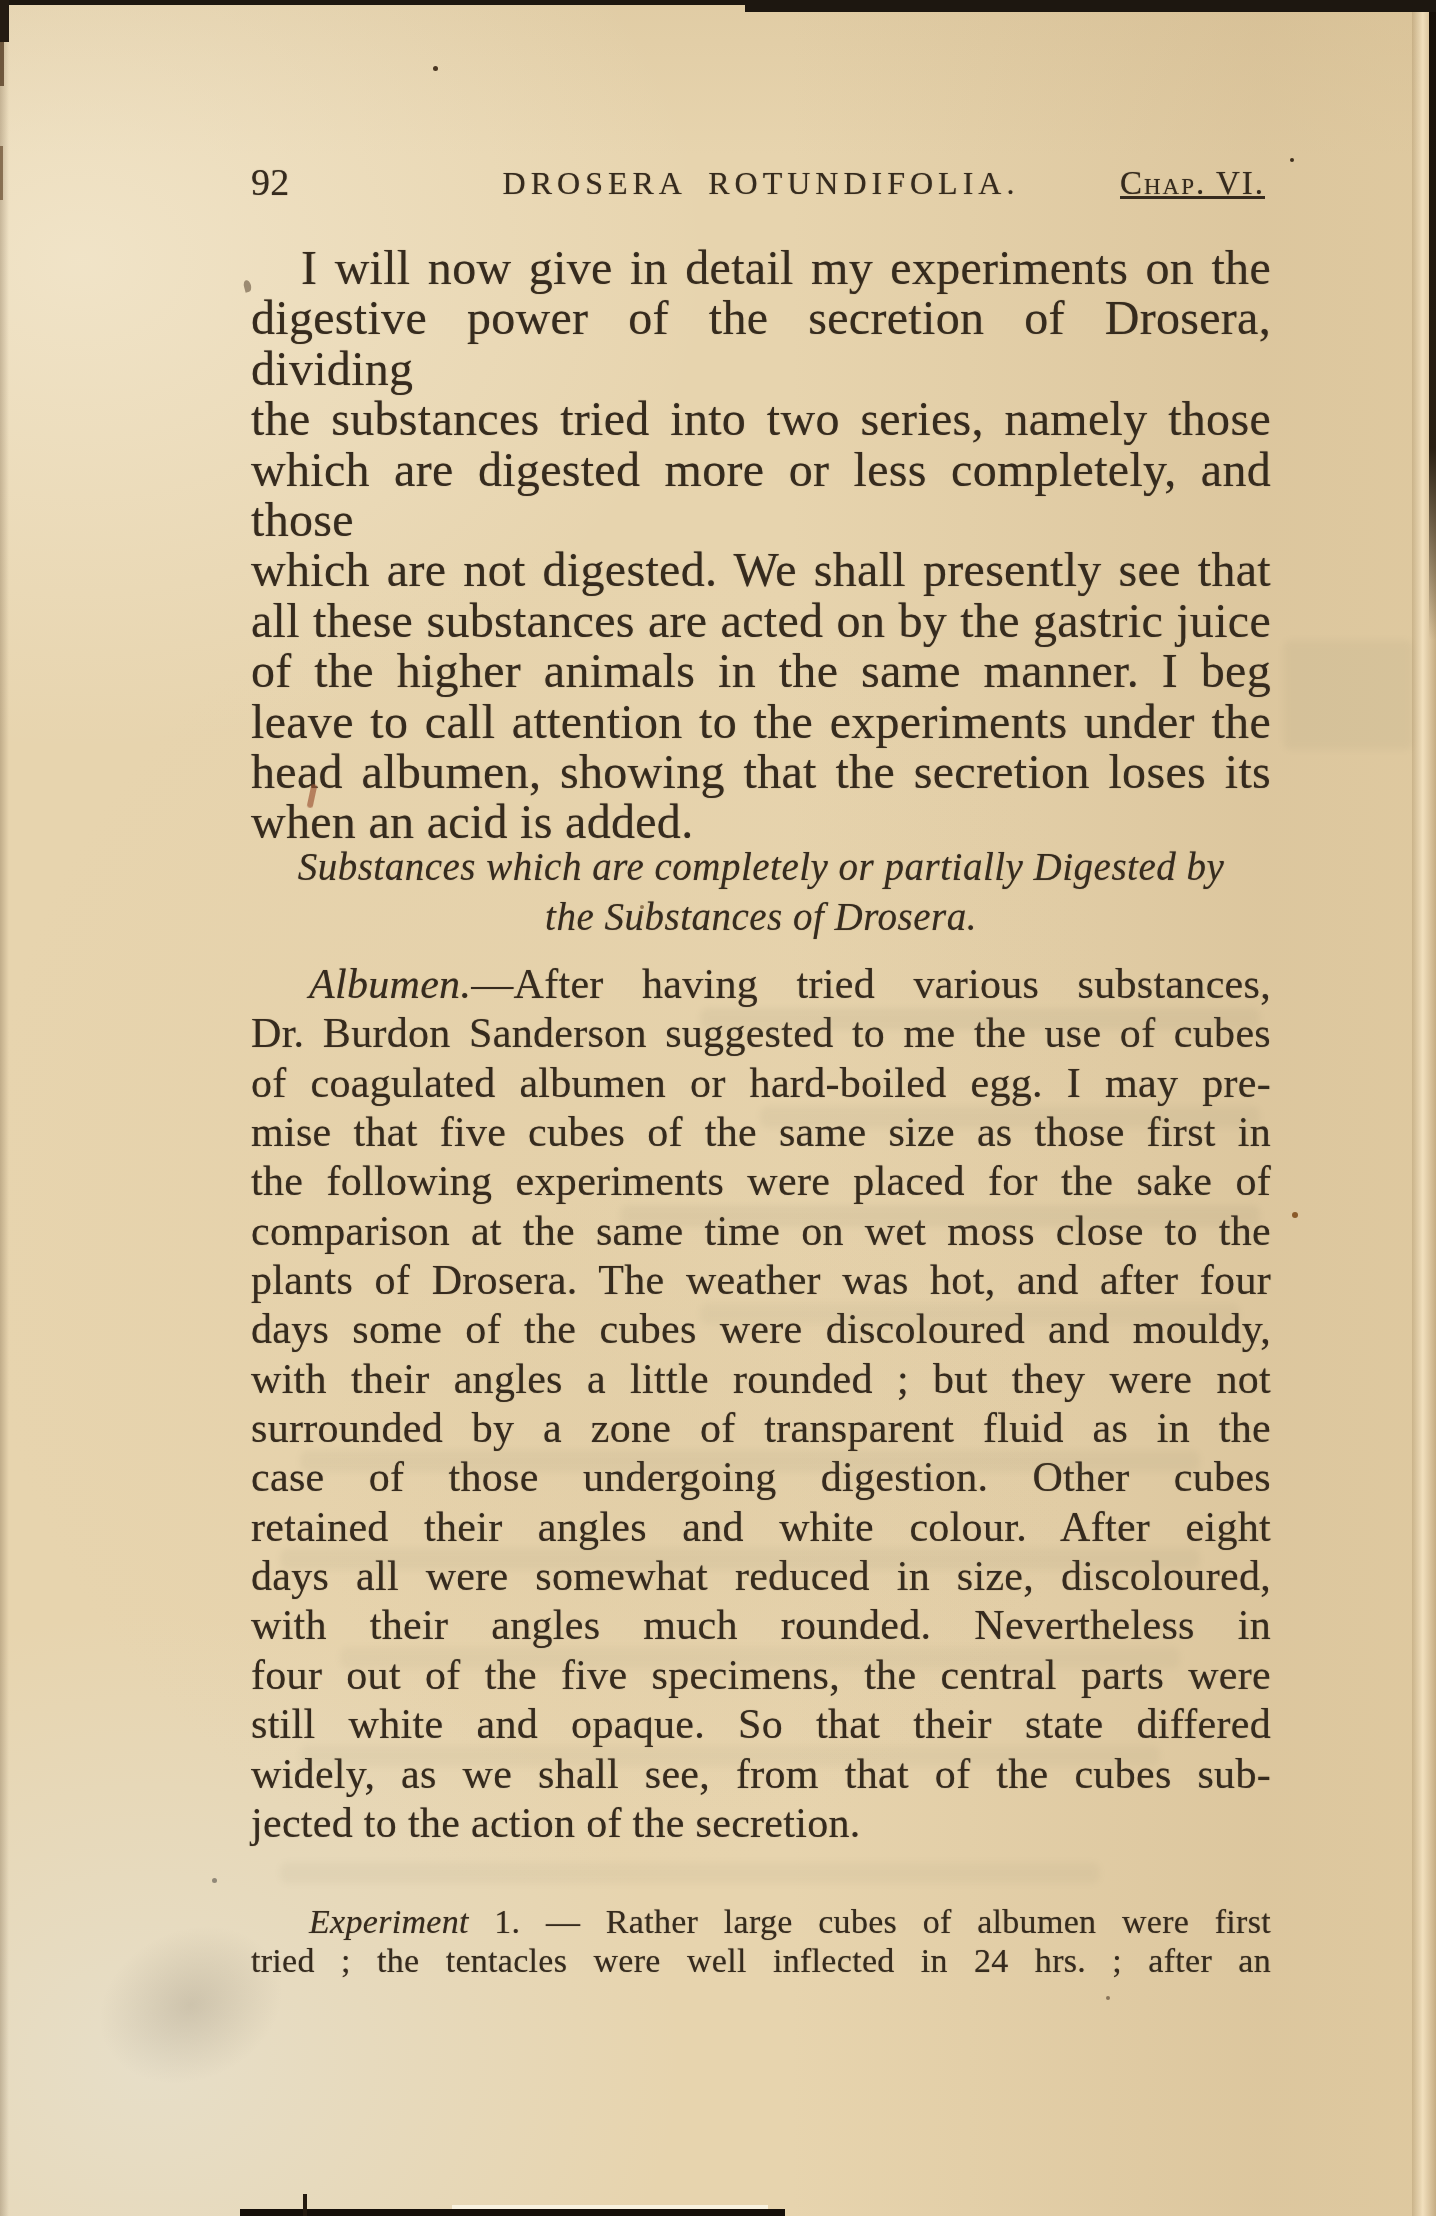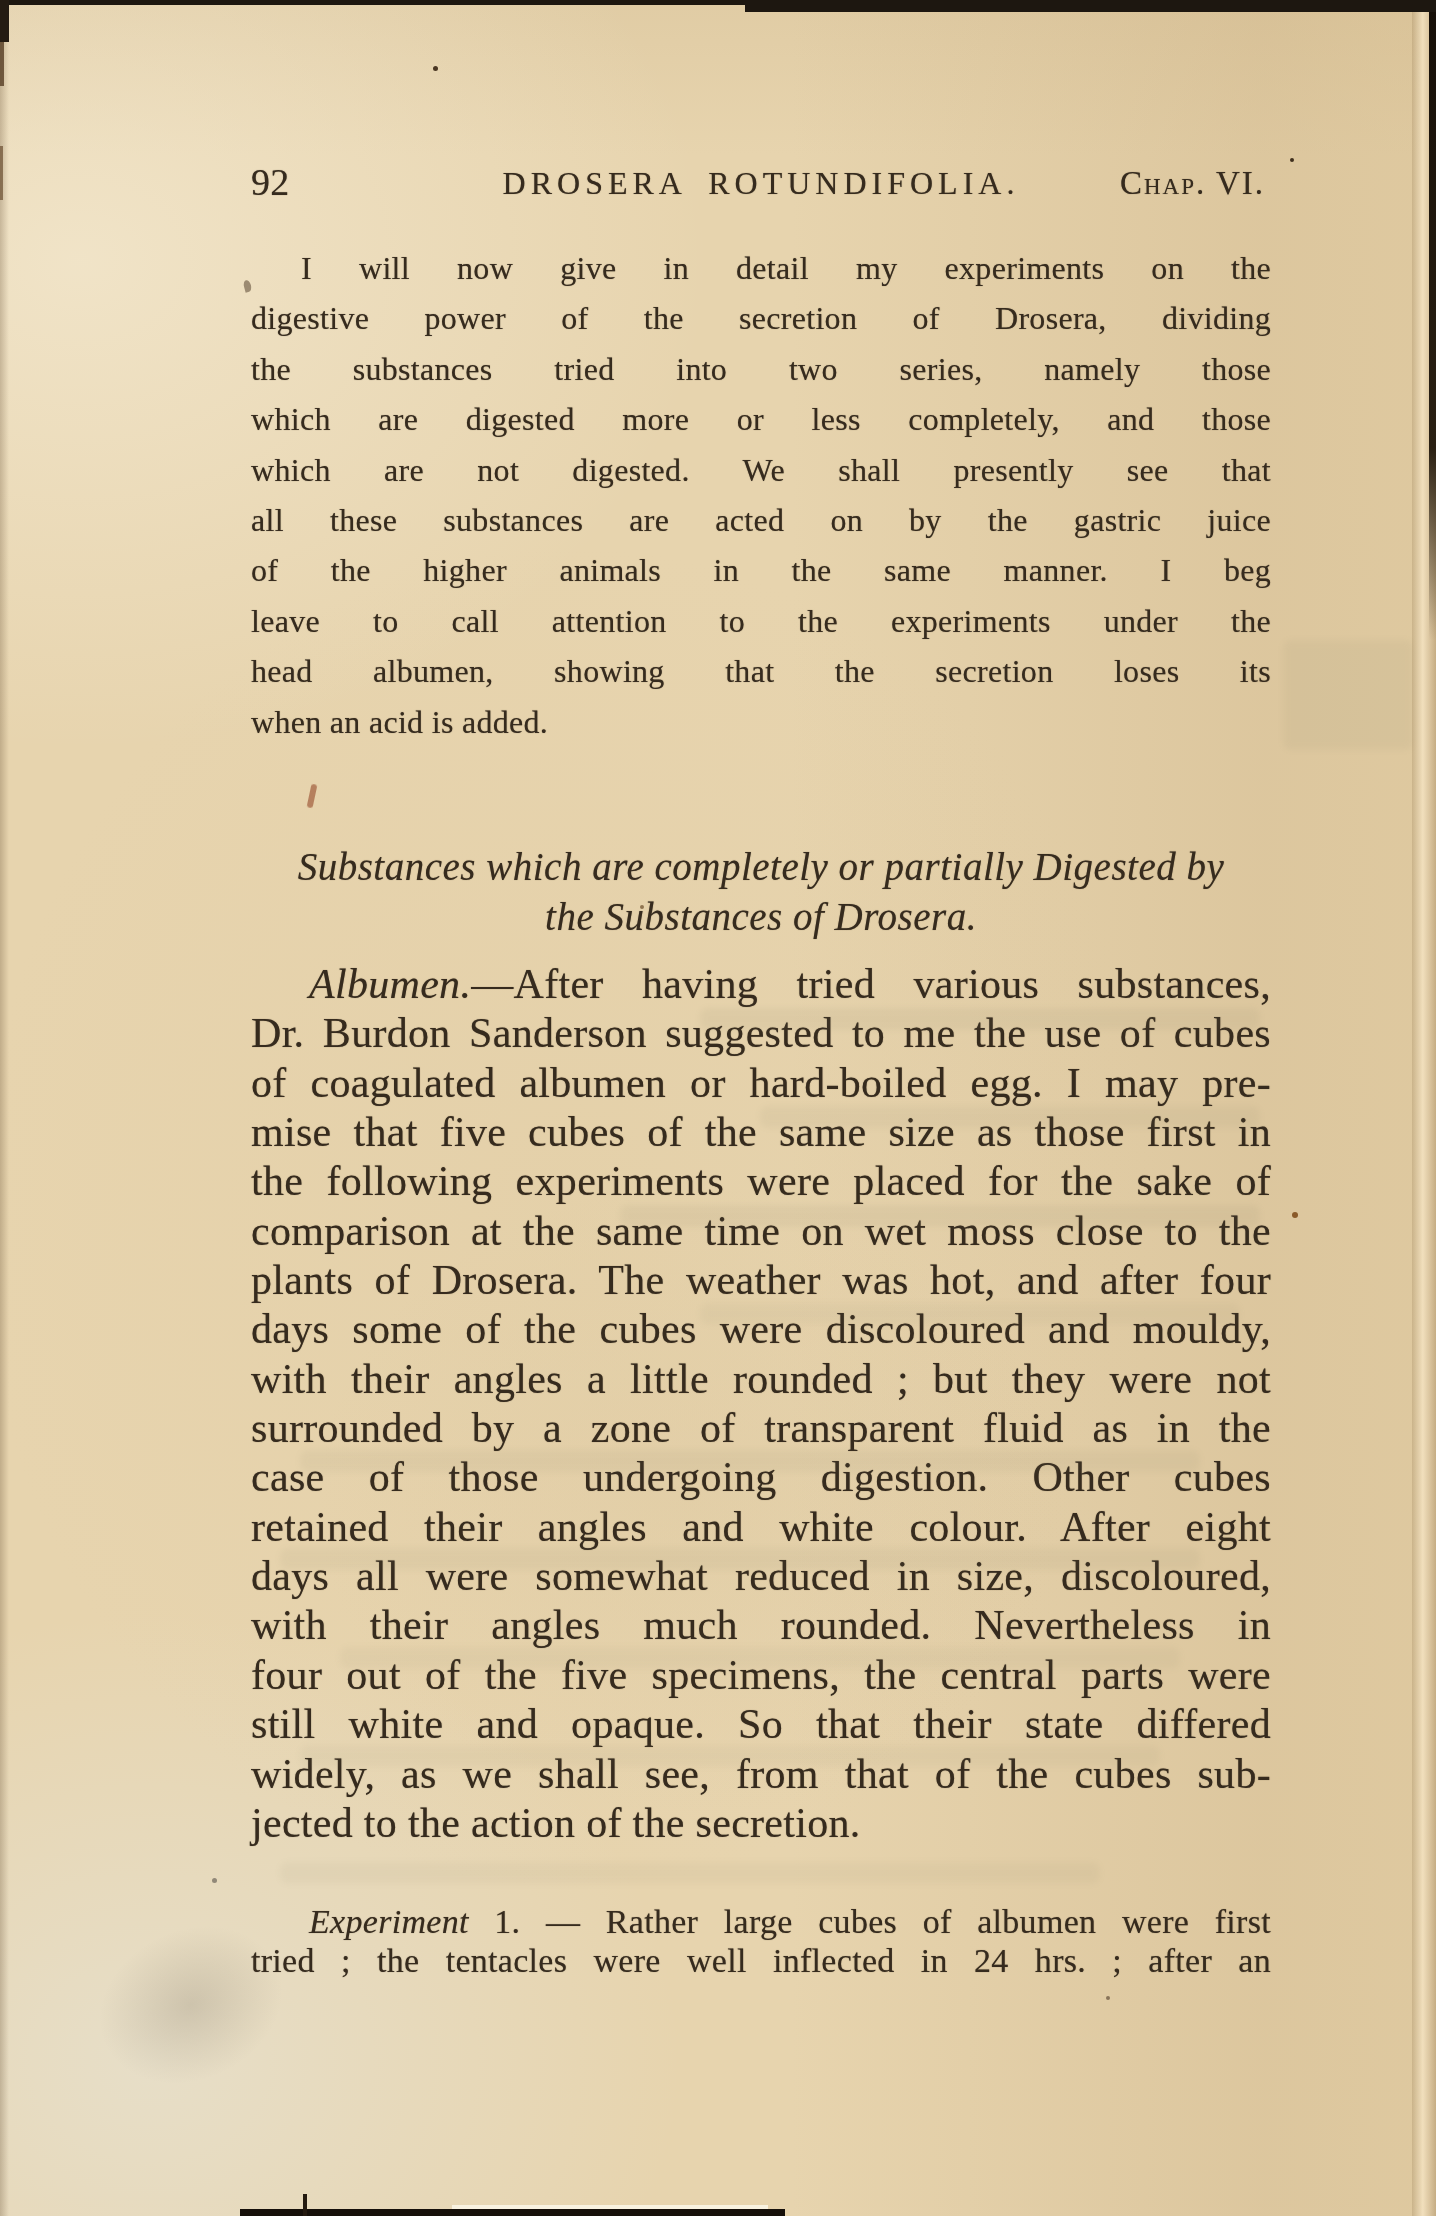--- a/index.html
+++ b/index.html
@@ -22,26 +22,26 @@
 
   
   .header{ position:absolute; left:251px; top:158px; width:1020px; height:48px; }
   .pageno{ position:absolute; left:0; bottom:2px; font-size:38px; }
   .runtitle{
     position:absolute; left:50%; transform:translateX(-50%); bottom:4px;
     font-size:32px; letter-spacing:5px; word-spacing:10px; white-space:nowrap;
   }
   .chap{
     position:absolute; right:6px; bottom:4px;
-    font-size:33px; font-variant:small-caps; letter-spacing:2px; white-space:nowrap;
+    font-size:33px; font-variant:small-caps; letter-spacing:2px; white-space:nowrap;text-decoration:underline;
   }
 
   
   .textcol{ position:absolute; left:251px; width:1020px; }
-  .para1{ top:243px; font-size:32px; line-height:50.4px; }
+  .para1{ top:243px; font-size:48px; line-height:50.4px; }
   .para2{ top:960px; font-size:42px; line-height:49.35px; }
   .exp  { top:1903px; font-size:34px; line-height:38.5px; }
   .bline{ text-align:justify; text-align-last:justify; }
   .lastline{ text-align-last:left; }
   .ind50{ padding-left:50px; }
   .ind58{ padding-left:58px; }
   .ital{ font-style:italic;margin-top:12px; }
 
   .secheading{
     position:absolute; left:251px; top:842px; width:1020px;

